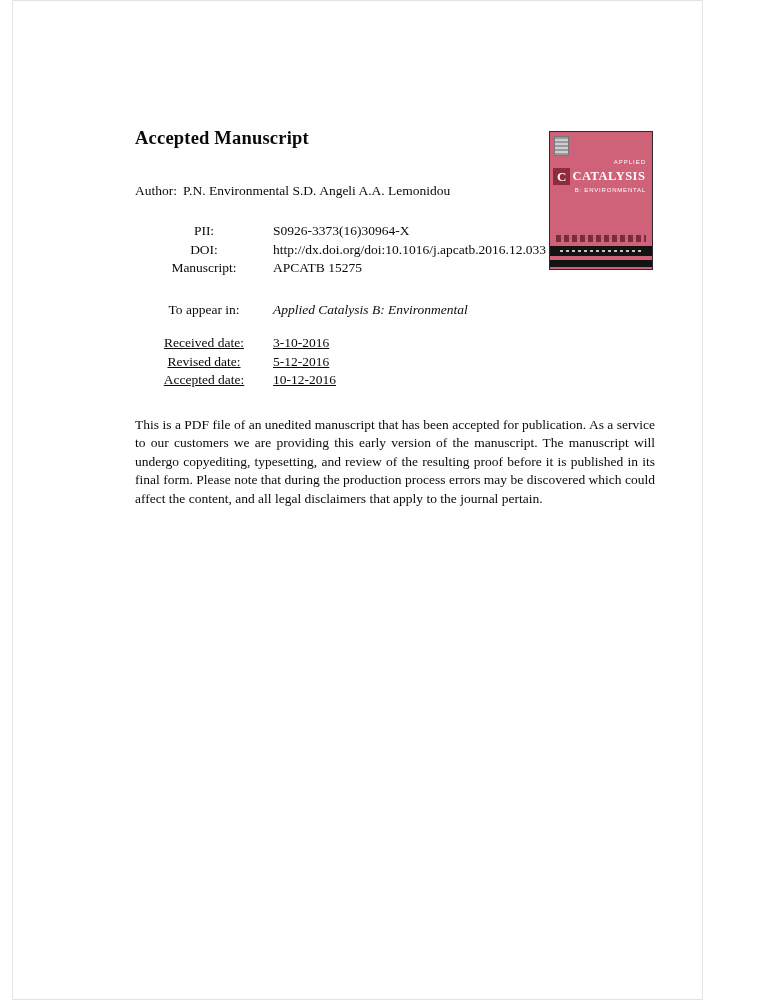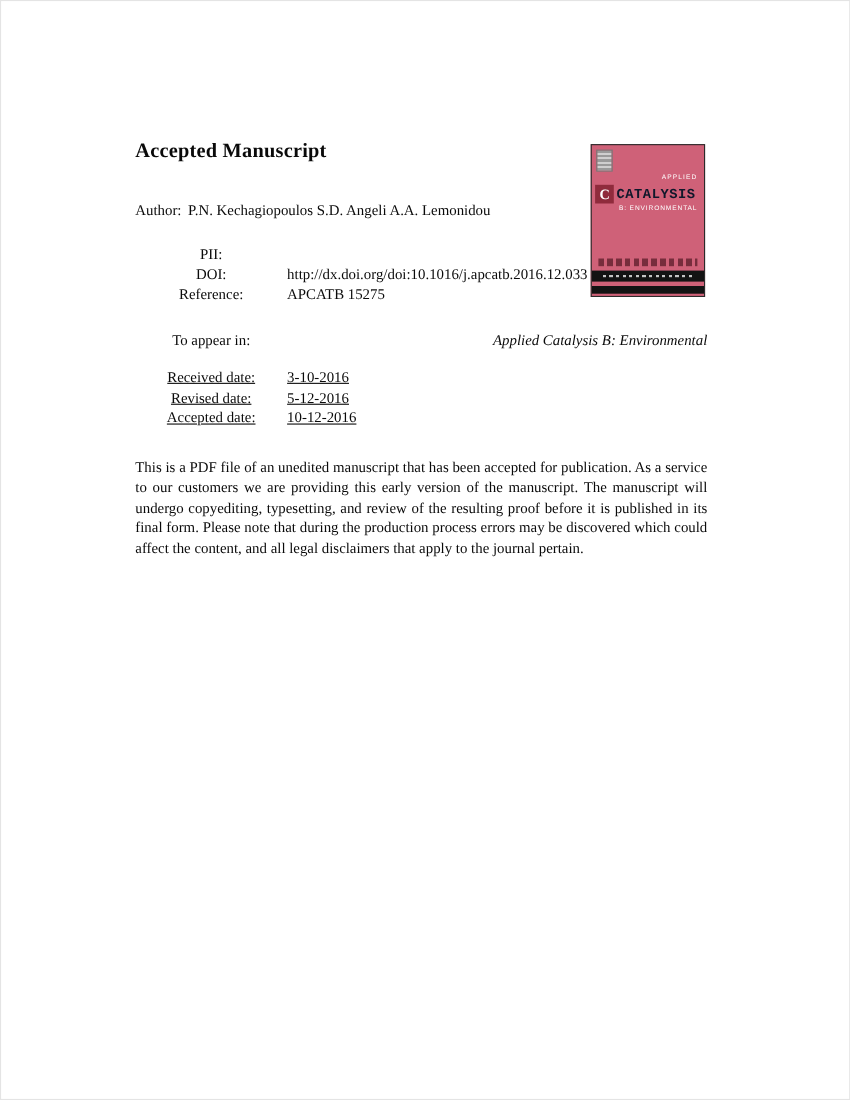--- a/index.html
+++ b/index.html
@@ -1,25 +1,26 @@
 <!DOCTYPE html>
 <html style="--cover-bg: #cf6178; --cover-badge: #8f2b3c;"><head>
 <meta charset="utf-8">
 <style>
   html, body { margin: 0; padding: 0; background: #ffffff; }
   .page {
     position: relative;
-    width: 773px;
+    width: 691px;
     height: 1000px;
     background: #ffffff;
     border: 1px solid #e4e4e4;
     box-sizing: border-box;
     font-family: "Liberation Serif", serif;
     color: #0a0a0a;
     overflow: hidden;
+    margin-left: 12px;
   }
   .content {
     position: absolute;
     left: 122px;
     top: 128px;
     width: 520px;
     font-size: 13.5px;
     line-height: 18.5px;
   }
   .heading {
@@ -32,21 +33,21 @@
     width: 352px;
     margin: 0 0 18px 0;
   }
   .lbl { margin-right: 6px; }
   .author-block { margin: 0 0 22px 0; }
   .meta-table { margin: 0 0 23px 0; }
   .meta-row { display: flex; }
   .cell-label { width: 138px; flex: 0 0 138px; text-align: center; }
   .cell-value { flex: 1; }
   .to-appear { margin-bottom: 15px; font-family: Liberation Serif, serif; }
-  .to-appear .cell-value { font-style: italic; text-align: right; }
+  .to-appear .cell-value { font-style: italic; }
   .dates { margin-bottom: 26px; text-decoration: underline; }
   .para {
     margin: 0 0 14px 0;
     text-align: justify;
   }
   
   .cover {
     position: absolute;
     left: 536px;
     top: 130px;
@@ -84,22 +85,22 @@
     background: var(--cover-badge, #8f2b3c);
     color: #ffffff;
     font-family: "Liberation Serif", serif;
     font-weight: bold;
     font-size: 13px;
     line-height: 15px;
     padding: 1px 4px;
     margin-right: 2px;
   }
   .cover-title {
-    color: #0f172a;
-    font-family: Liberation Mono, monospace;
+    color: #ffffff;
+    font-family: Liberation Serif, serif;
     font-weight: bold;
     font-size: 12.5px;
     letter-spacing: 0.5px;
   }
   .cover-subtitle {
     position: absolute;
     top: 55px; right: 6px;
     color: #ffffff;
     font-family: "Liberation Sans", sans-serif;
     font-size: 6px;
@@ -132,33 +133,34 @@
 <body>
 
 <div class="page">
 
   <div class="content">
 
     <h1 class="heading">Accepted Manuscript</h1>
 
 
     <p class="author-block">
-      <span class="lbl">Author:</span><span>P.N. Kechagiopoulos S.D. Angeli A.A. Lemonidou</span>
+      <span class="lbl">Author:</span><span>P.N. Environmental S.D. Angeli A.A. Lemonidou</span>
     </p>
 
     <div class="meta-table">
       <div class="meta-row">
         <span class="cell-label">PII:</span>
+        <span class="cell-value">S0926-3373(16)30964-X</span>
       </div>
       <div class="meta-row">
         <span class="cell-label">DOI:</span>
         <span class="cell-value">http://dx.doi.org/doi:10.1016/j.apcatb.2016.12.033</span>
       </div>
       <div class="meta-row">
-        <span class="cell-label">Reference:</span>
+        <span class="cell-label">Manuscript:</span>
         <span class="cell-value">APCATB 15275</span>
       </div>
     </div>
 
     <div class="meta-table to-appear">
       <div class="meta-row">
         <span class="cell-label">To appear in:</span>
         <span class="cell-value">Applied Catalysis B: Environmental</span>
       </div>
     </div>

